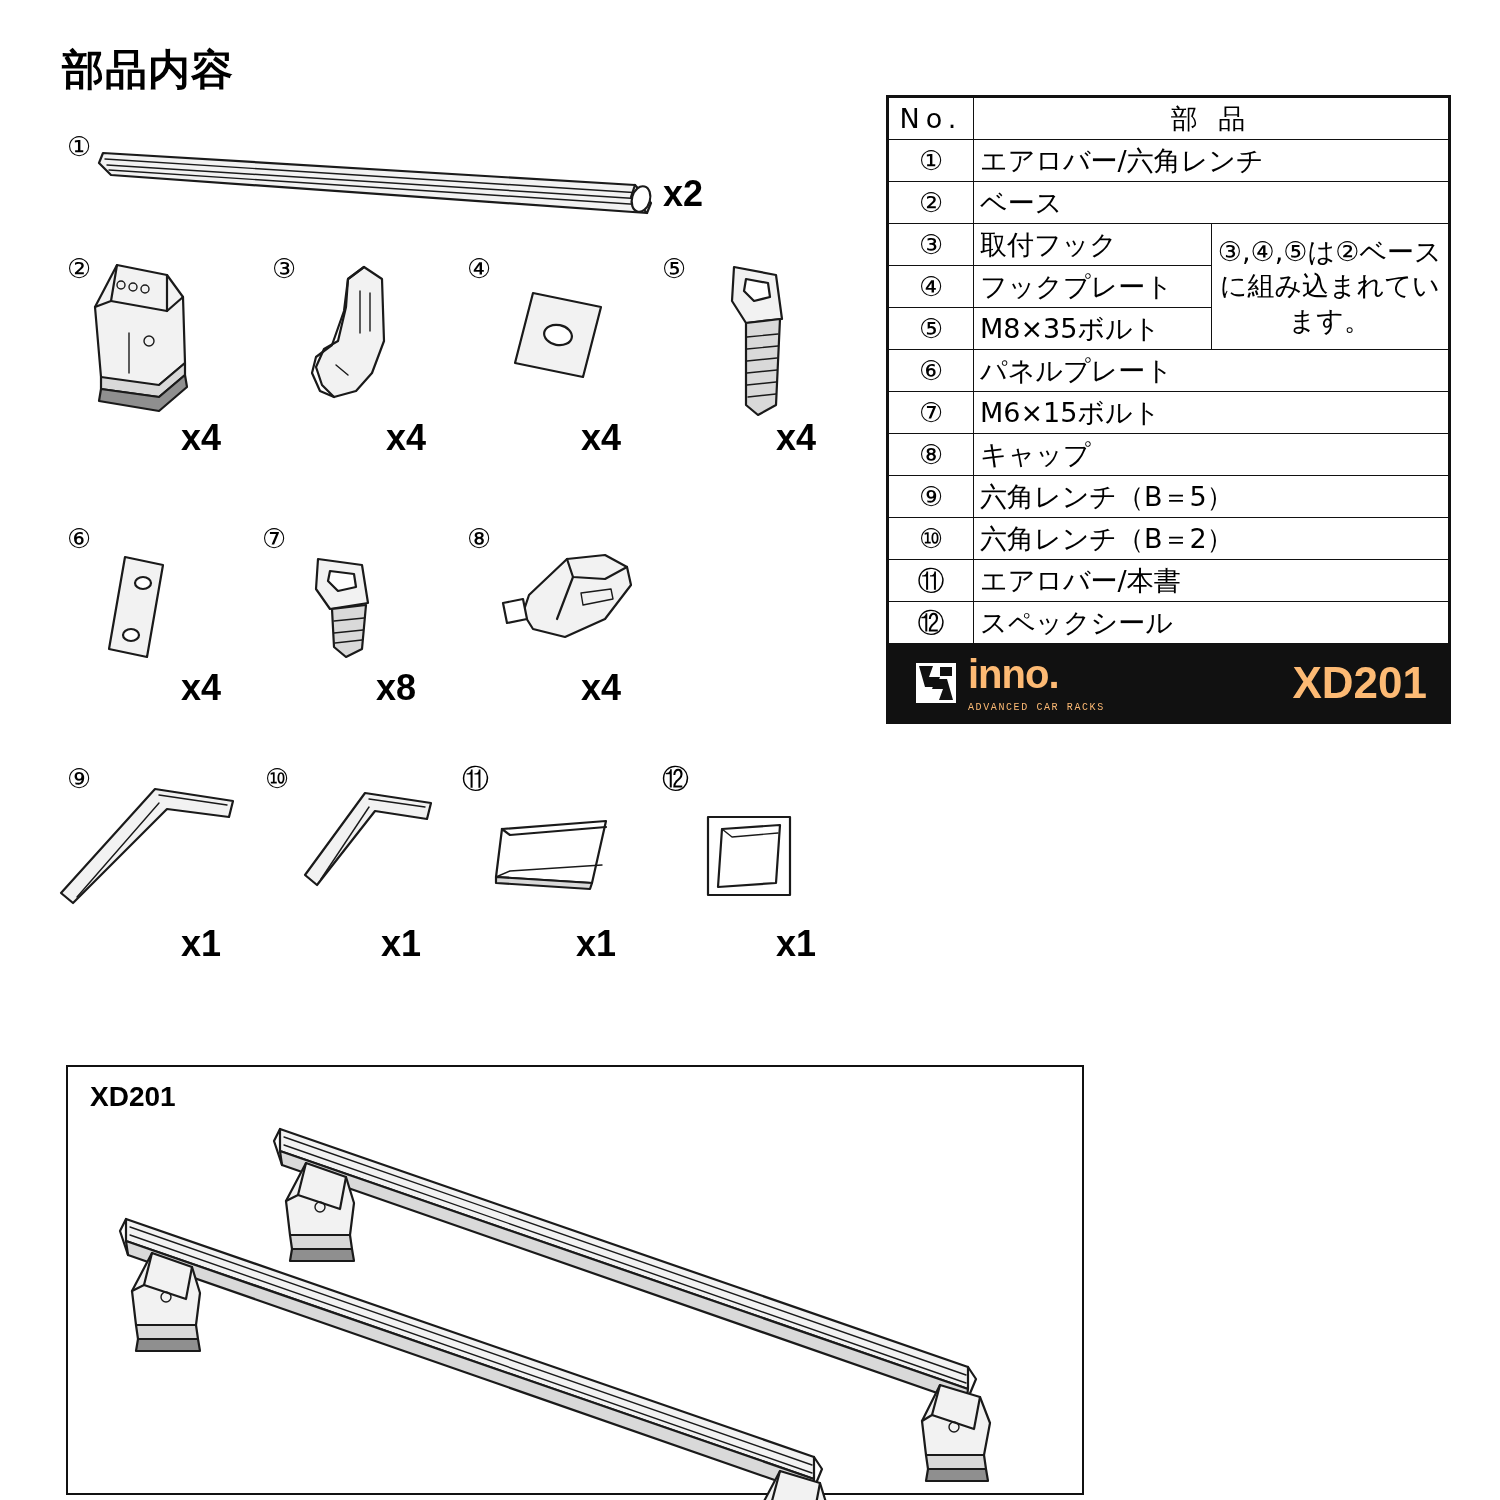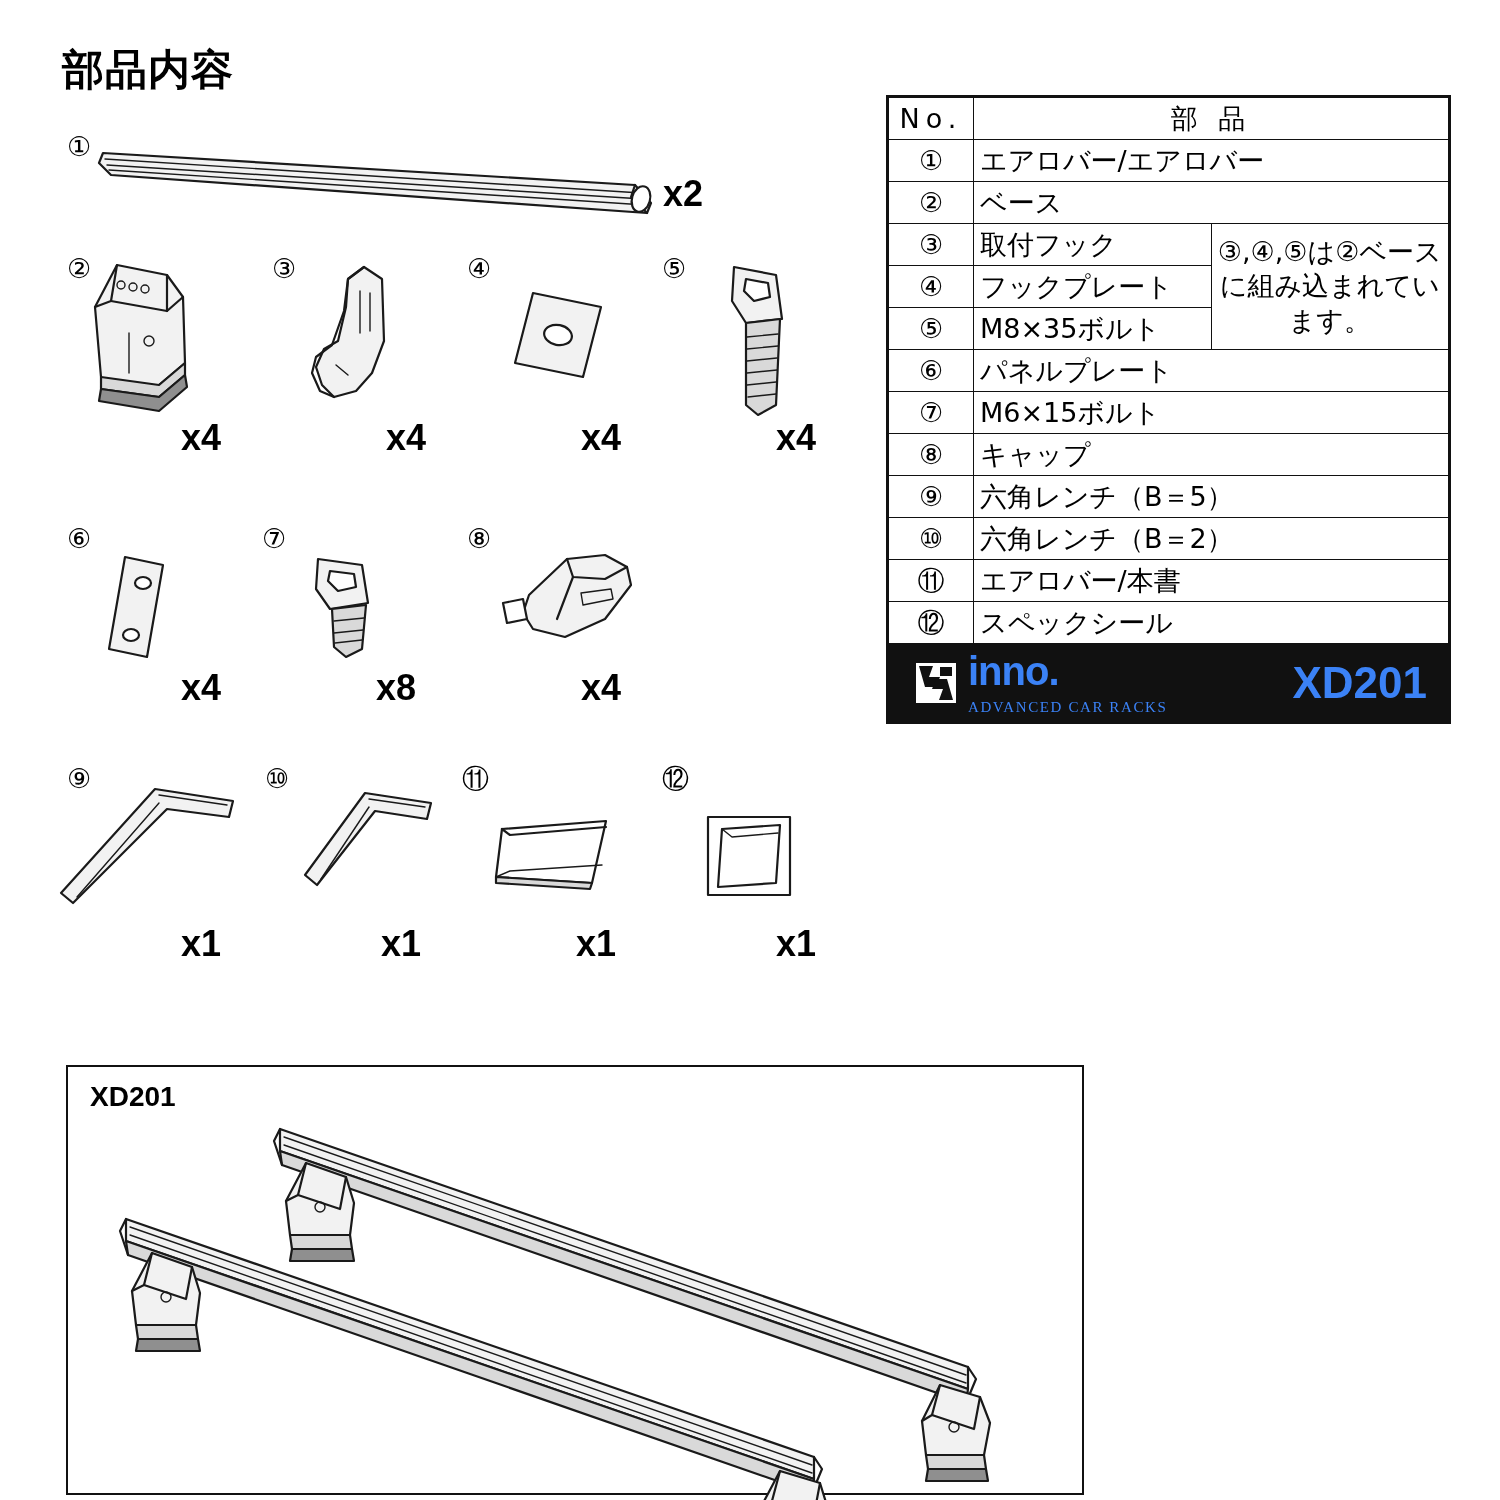--- a/index.html
+++ b/index.html
@@ -102,21 +102,21 @@
   td.note-cell {
     width: 190px;
     font-size: 19px;
     line-height: 1.28;
     vertical-align: middle;
     padding: 4px 8px;
     text-align: center;
   }
   .brandbar {
     background: #111;
-    color: #3b82f6;
+    color: #fdba74;
     height: 78px;
     display: flex;
     align-items: center;
     justify-content: space-between;
     padding: 0 22px 0 28px;
     box-sizing: border-box;
   }
   .brand-left {
     display: flex;
     align-items: center;
@@ -128,22 +128,22 @@
     flex: 0 0 auto;
   }
   .brand-txt { line-height: 1; }
   .brand-name {
     font-family: "Liberation Sans", sans-serif;
     font-weight: bold;
     font-size: 40px;
     letter-spacing: -1px;
   }
   .brand-sub {
-    font-family: Liberation Serif, serif;
-    font-size: 15px;
+    font-family: Liberation Mono, monospace;
+    font-size: 10px;
     letter-spacing: 1.6px;
     margin-top: 9px;
   }
   .brand-model {
     font-family: "Liberation Sans", sans-serif;
     font-weight: bold;
     font-size: 44px;
     letter-spacing: 0px;
   }
 
@@ -323,21 +323,21 @@
 
   <div class="table-wrap">
     <table class="parts-table">
       <tbody>
         <tr>
           <td class="col-no hdr-no">No.</td>
           <td class="col-name hdr-name" colspan="2">部 品</td>
         </tr>
         <tr>
           <td class="col-no">①</td>
-          <td class="col-name" colspan="2">エアロバー/エアロバー</td>
+          <td class="col-name" colspan="2">エアロバー/六角レンチ</td>
         </tr>
         <tr>
           <td class="col-no">②</td>
           <td class="col-name" colspan="2">ベース</td>
         </tr>
         <tr>
           <td class="col-no">③</td>
           <td class="col-name">取付フック</td>
           <td class="note-cell" rowspan="3">③,④,⑤は②ベースに組み込まれています。</td>
         </tr>

